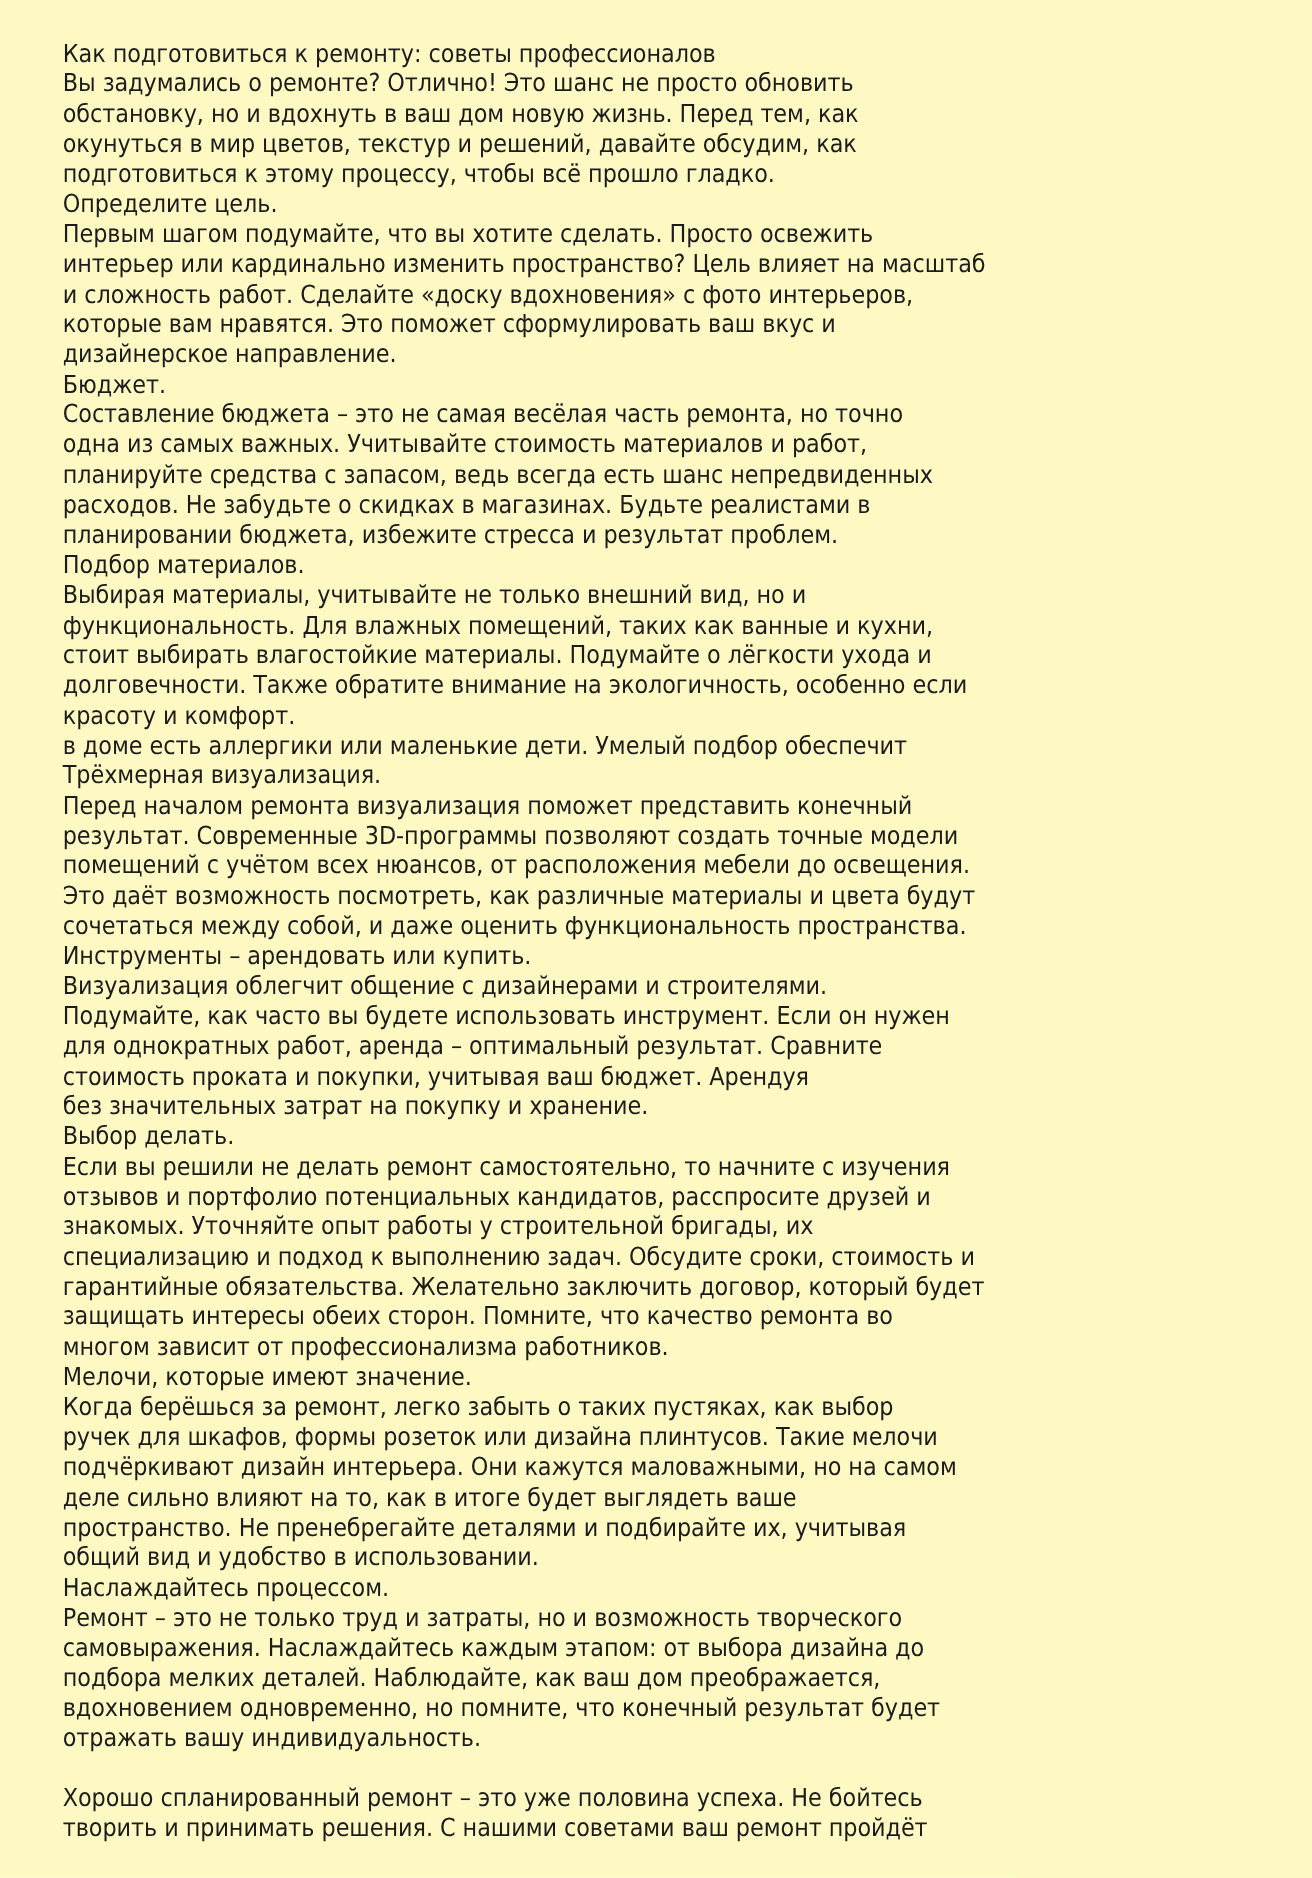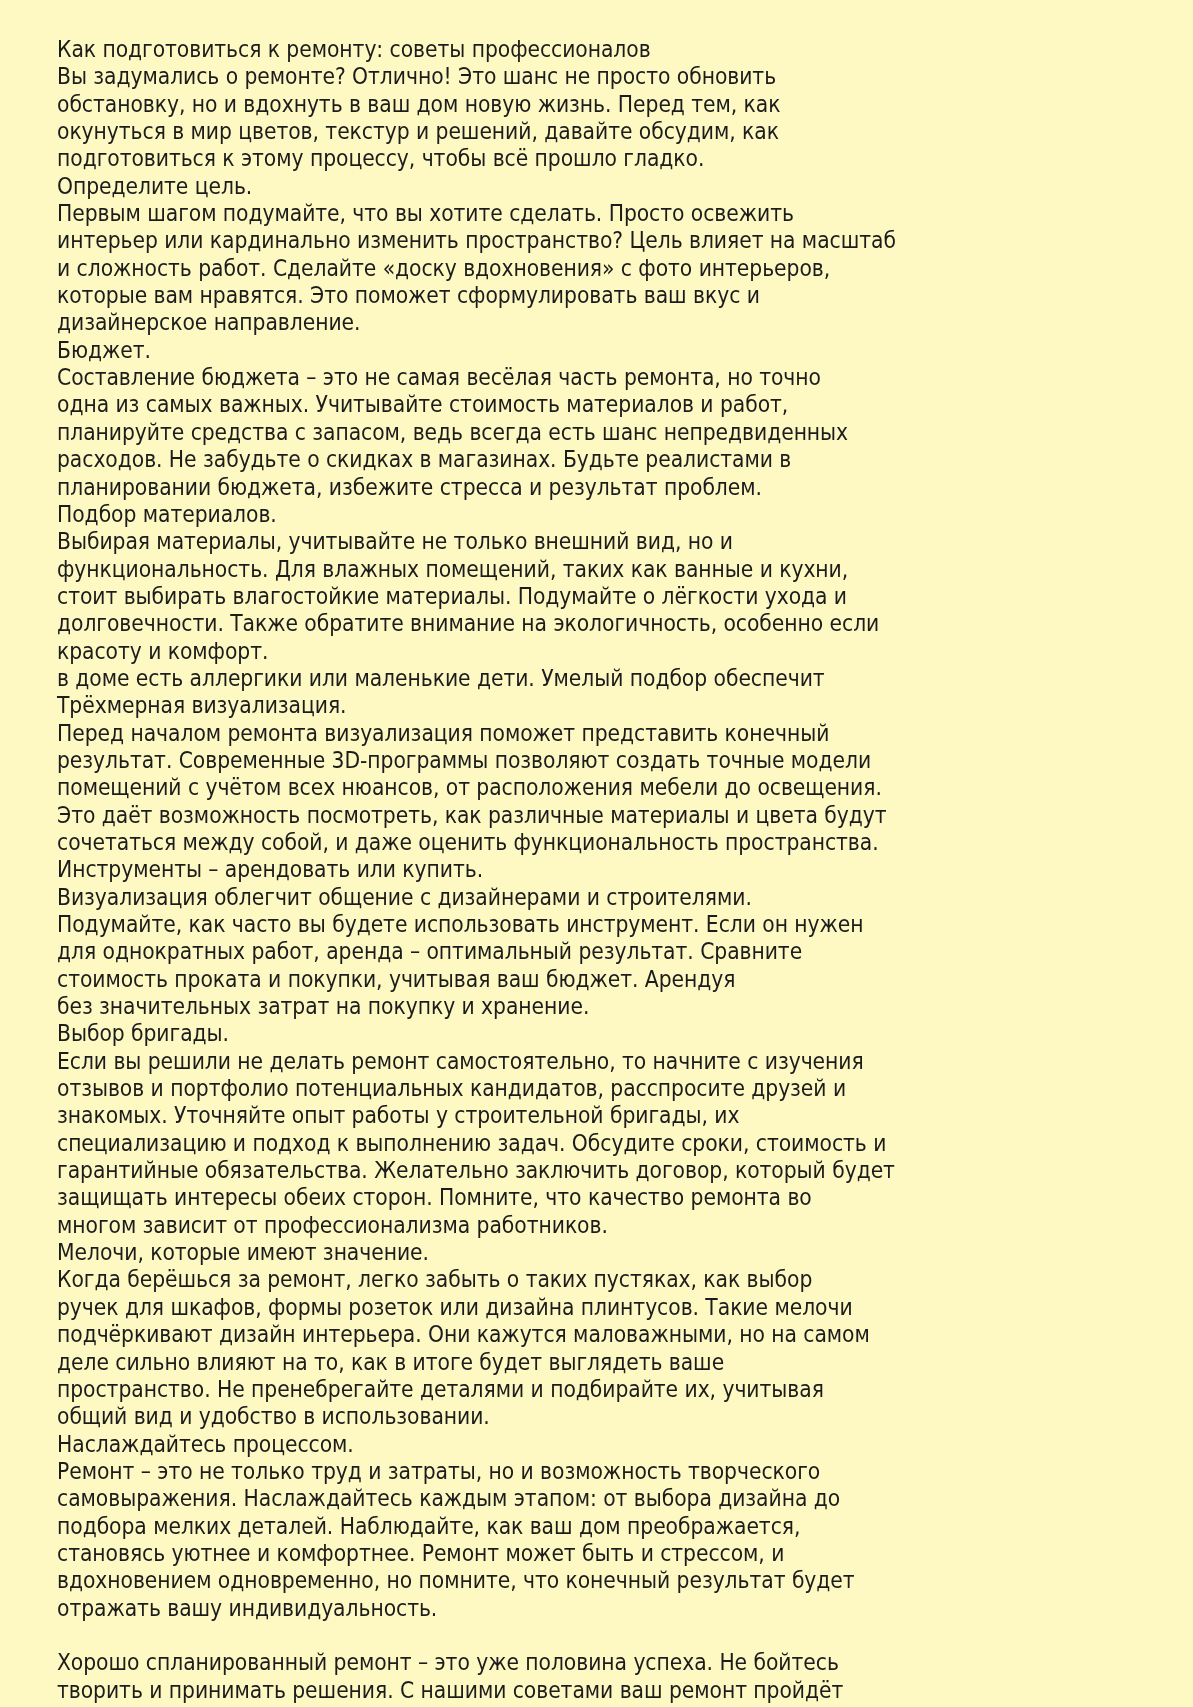--- a/index.html
+++ b/index.html
@@ -74,39 +74,38 @@
       <span class="doc-line">результат. Современные 3D-программы позволяют создать точные модели</span>
       <span class="doc-line">помещений с учётом всех нюансов, от расположения мебели до освещения.</span>
       <span class="doc-line">Это даёт возможность посмотреть, как различные материалы и цвета будут</span>
       <span class="doc-line">сочетаться между собой, и даже оценить функциональность пространства.</span>
       <span class="doc-line">Инструменты – арендовать или купить.</span>
       <span class="doc-line">Визуализация облегчит общение с дизайнерами и строителями.</span>
       <span class="doc-line">Подумайте, как часто вы будете использовать инструмент. Если он нужен</span>
       <span class="doc-line">для однократных работ, аренда – оптимальный результат. Сравните</span>
       <span class="doc-line">стоимость проката и покупки, учитывая ваш бюджет. Арендуя</span>
       <span class="doc-line">без значительных затрат на покупку и хранение.</span>
-      <span class="doc-line">Выбор бригады.</span>
+      <span class="doc-line">Выбор делать.</span>
       <span class="doc-line">Если вы решили не делать ремонт самостоятельно, то начните с изучения</span>
       <span class="doc-line">отзывов и портфолио потенциальных кандидатов, расспросите друзей и</span>
       <span class="doc-line">знакомых. Уточняйте опыт работы у строительной бригады, их</span>
       <span class="doc-line">специализацию и подход к выполнению задач. Обсудите сроки, стоимость и</span>
       <span class="doc-line">гарантийные обязательства. Желательно заключить договор, который будет</span>
       <span class="doc-line">защищать интересы обеих сторон. Помните, что качество ремонта во</span>
       <span class="doc-line">многом зависит от профессионализма работников.</span>
       <span class="doc-line">Мелочи, которые имеют значение.</span>
       <span class="doc-line">Когда берёшься за ремонт, легко забыть о таких пустяках, как выбор</span>
       <span class="doc-line">ручек для шкафов, формы розеток или дизайна плинтусов. Такие мелочи</span>
       <span class="doc-line">подчёркивают дизайн интерьера. Они кажутся маловажными, но на самом</span>
       <span class="doc-line">деле сильно влияют на то, как в итоге будет выглядеть ваше</span>
       <span class="doc-line">пространство. Не пренебрегайте деталями и подбирайте их, учитывая</span>
       <span class="doc-line">общий вид и удобство в использовании.</span>
       <span class="doc-line">Наслаждайтесь процессом.</span>
       <span class="doc-line">Ремонт – это не только труд и затраты, но и возможность творческого</span>
       <span class="doc-line">самовыражения. Наслаждайтесь каждым этапом: от выбора дизайна до</span>
       <span class="doc-line">подбора мелких деталей. Наблюдайте, как ваш дом преображается,</span>
-      <span class="doc-line">становясь уютнее и комфортнее. Ремонт может быть и стрессом, и</span>
       <span class="doc-line">вдохновением одновременно, но помните, что конечный результат будет</span>
       <span class="doc-line">отражать вашу индивидуальность.</span>
       <span class="doc-line blank">&nbsp;</span>
       <span class="doc-line">Хорошо спланированный ремонт – это уже половина успеха. Не бойтесь</span>
       <span class="doc-line">творить и принимать решения. С нашими советами ваш ремонт пройдёт</span>
     </div>
 </div>
 
 </body></html>

